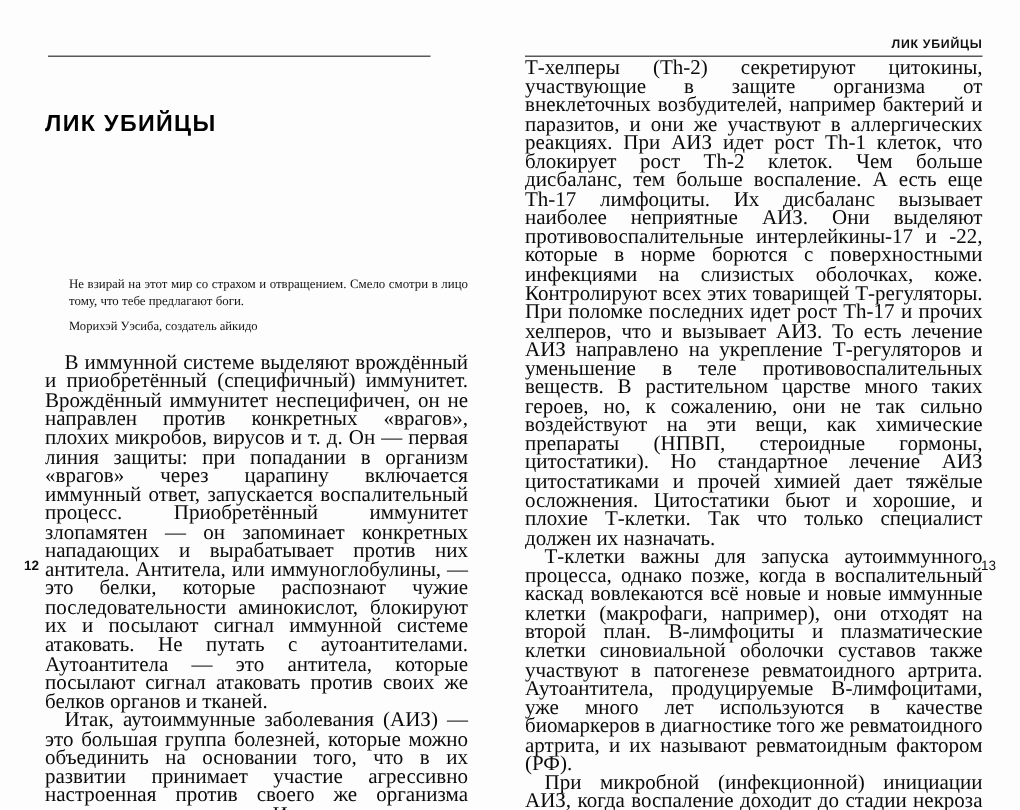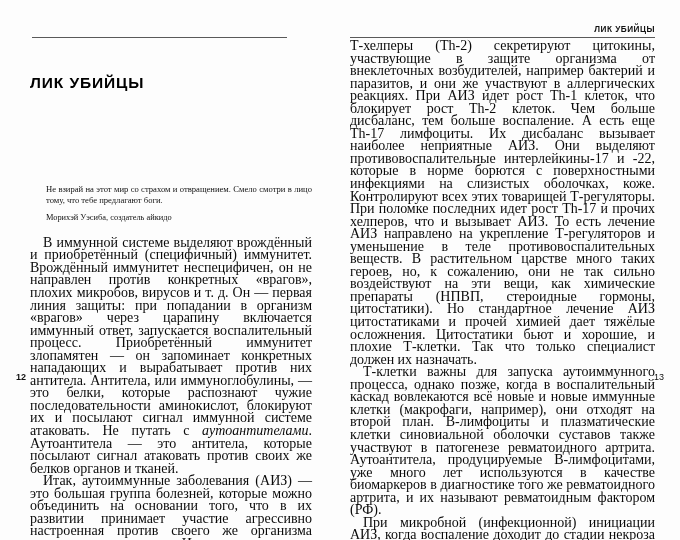--- a/index.html
+++ b/index.html
@@ -97,21 +97,21 @@
   .page-right .body-text { margin-top: 0px; }
 
   .body-text p {
     margin: 0;
     text-indent: 13px;
     hyphens: auto;
     -webkit-hyphens: auto;
   }
   .body-text p.no-indent { text-indent: 0; }
 
-  .ital { font-style: italic; }
+  .ital { }
 
   
   .folio {
     position: absolute;
     bottom: 18px;
     font-family: "Liberation Sans", "DejaVu Sans", sans-serif;
     font-size: 9px;
     color: #111;
   }
   .page-left  .folio { left: 16px; font-weight: bold; }

